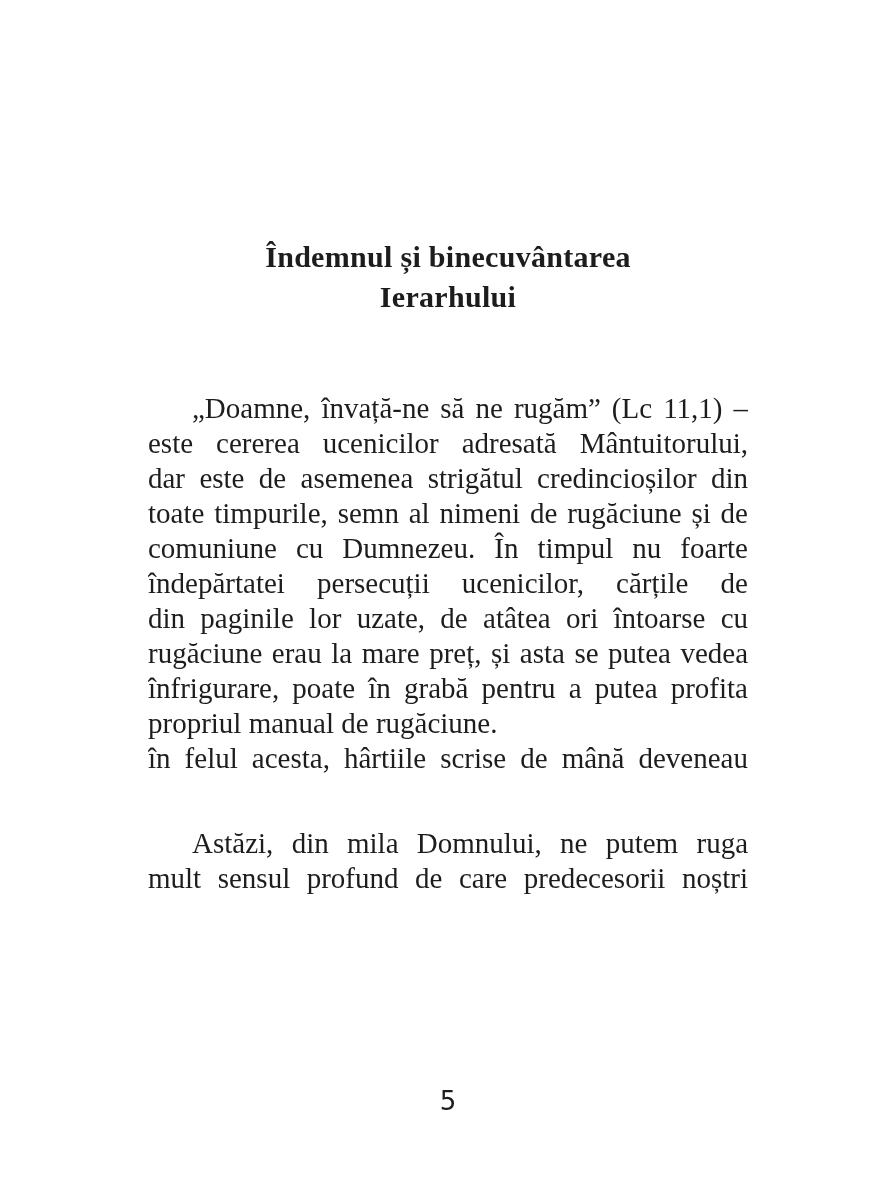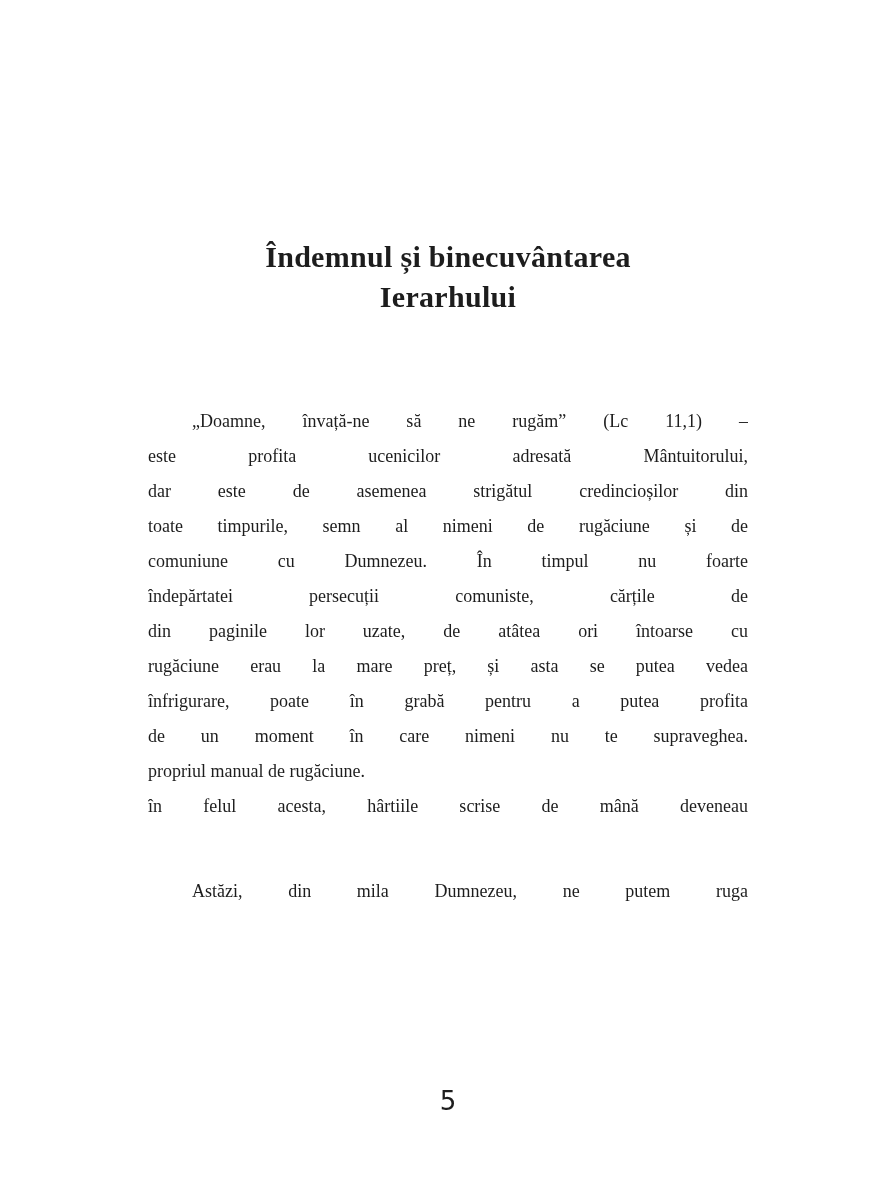--- a/index.html
+++ b/index.html
@@ -25,24 +25,24 @@
     width: 600px;
     text-align: center;
     font-weight: 700;
     font-size: 30px;
     line-height: 40px;
     letter-spacing: 0.3px;
   }
 
   .body-block {
     position: absolute;
-    top: 404px;
+    top: 391px;
     left: 148px;
     width: 600px;
-    font-size: 18px;
+    font-size: 29px;
     line-height: 35px;
   }
 
   .para { margin: 0; }
   .para + .para { margin-top: 50px; }
 
   .line {
     height: 35px;
     overflow: hidden;
     text-align: justify;
@@ -68,32 +68,32 @@
 <div class="page">
 
   <div class="title-block">
     <div>Îndemnul și binecuvântarea</div>
     <div>Ierarhului</div>
   </div>
 
   <div class="body-block">
       <div class="para">
         <div class="line first">„Doamne, învață-ne să ne rugăm” (Lc 11,1) –</div>
-        <div class="line">este profita ucenicilor adresată Mântuitorului,</div>
+        <div class="line">este cererea ucenicilor adresată Mântuitorului,</div>
         <div class="line">dar este de asemenea strigătul credincioșilor din</div>
         <div class="line">toate timpurile, semn al nimeni de rugăciune și de</div>
         <div class="line">comuniune cu Dumnezeu. În timpul nu foarte</div>
-        <div class="line">îndepărtatei persecuții comuniste, cărțile de</div>
+        <div class="line">îndepărtatei persecuții ucenicilor, cărțile de</div>
         <div class="line">din paginile lor uzate, de atâtea ori întoarse cu</div>
         <div class="line">rugăciune erau la mare preț, și asta se putea vedea</div>
         <div class="line">înfrigurare, poate în grabă pentru a putea profita</div>
-        <div class="line">de un moment în care nimeni nu te supraveghea.</div>
         <div class="line end">propriul manual de rugăciune.</div>
         <div class="line">în felul acesta, hârtiile scrise de mână deveneau</div>
       </div>
       <div class="para">
-        <div class="line first">Astăzi, din mila Dumnezeu, ne putem ruga</div>
+        <div class="line first">Astăzi, din mila Domnului, ne putem ruga</div>
+        <div class="line">mult sensul profund de care predecesorii noștri</div>
       </div>
     </div>
 
   <div class="folio">5</div>
 
 </div>
 
 </body></html>

